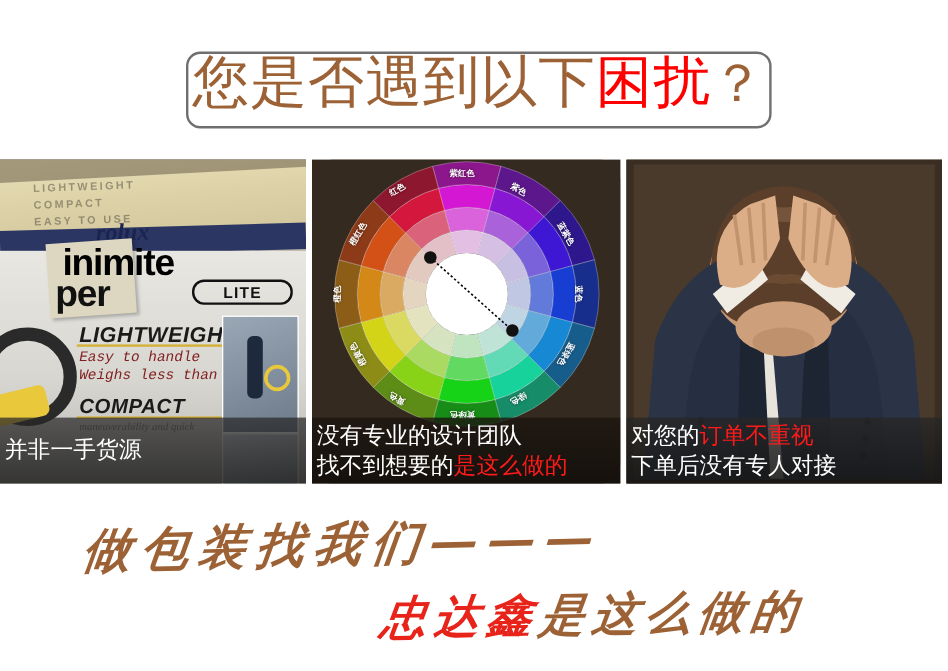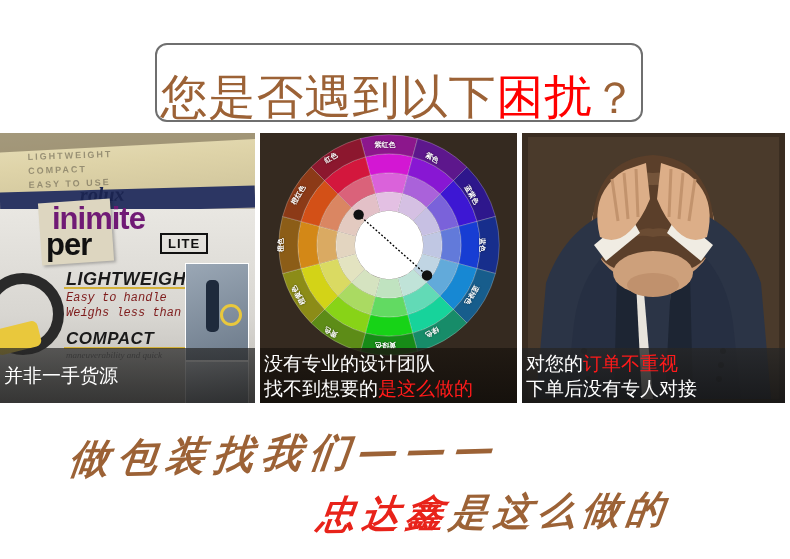--- a/index.html
+++ b/index.html
@@ -6,23 +6,23 @@
   body{
     width:790px;height:559px;
     background:#ffffff;
     font-family:"Liberation Sans","DejaVu Sans",sans-serif;
     overflow:hidden;position:relative;
   }
   .stage{position:relative;width:790px;height:559px;background:#fff;}
 
   
   .header-wrap{
-    position:absolute;left:155px;top:43px;width:488px;height:79px;
+    position:absolute;left:155px;top:43px;width:488px;height:64px;
     border:2px solid #6f6f6f;border-radius:12px;background:#fff;
-    display:flex;align-items:flex-end;justify-content:center;box-sizing:border-box;
+    display:flex;align-items:flex-start;justify-content:center;box-sizing:border-box;
   }
   .header-text{
     font-family:"DejaVu Sans","Liberation Sans",sans-serif;
     font-size:47px;line-height:1;font-weight:400;
     color:#9c6236;white-space:nowrap;letter-spacing:1px;
   }
   .header-text .hl{color:#ff0000;}
   .header-text .qm{color:#9c6236;font-size:44px;}
 
   
@@ -76,33 +76,33 @@
     color:#5d5747;opacity:.55;font-weight:700;font-size:9px;
     letter-spacing:2px;line-height:14px;
     font-family:"Liberation Sans",sans-serif;transform:rotate(-2deg);
   }
   .box-brand{
     position:absolute;left:80px;top:50px;color:#1b2450;
     font-size:20px;font-weight:700;font-style:italic;
     font-family:"Liberation Serif",serif;transform:rotate(-1deg);
   }
   .box-title1{
-    position:absolute;left:52px;top:68px;color:#701a75;
+    position:absolute;left:52px;top:68px;color:#000000;
     font-size:31px;font-weight:700;letter-spacing:-1px;
     font-family:"Liberation Sans",sans-serif;
   }
   .box-title2{
     position:absolute;left:46px;top:94px;color:#111;
     font-size:31px;font-weight:700;letter-spacing:-1px;
     font-family:"Liberation Sans",sans-serif;
   }
   .box-lite{
     position:absolute;left:160px;top:100px;color:#111;
     font-size:13px;font-weight:700;letter-spacing:1px;
-    border:2px solid #111;border-radius:0;padding:1px 6px;
+    border:2px solid #111;border-radius:10px;padding:1px 24px;
     font-family:"Liberation Sans",sans-serif;
   }
   .box-h1{
     position:absolute;left:66px;top:136px;color:#1a1a1a;
     font-size:18px;font-weight:700;font-style:italic;letter-spacing:.5px;
     font-family:"Liberation Sans",sans-serif;
   }
   .box-h1:before{
     content:"";position:absolute;left:-2px;top:18px;width:160px;height:2px;background:#d4b23a;
   }

